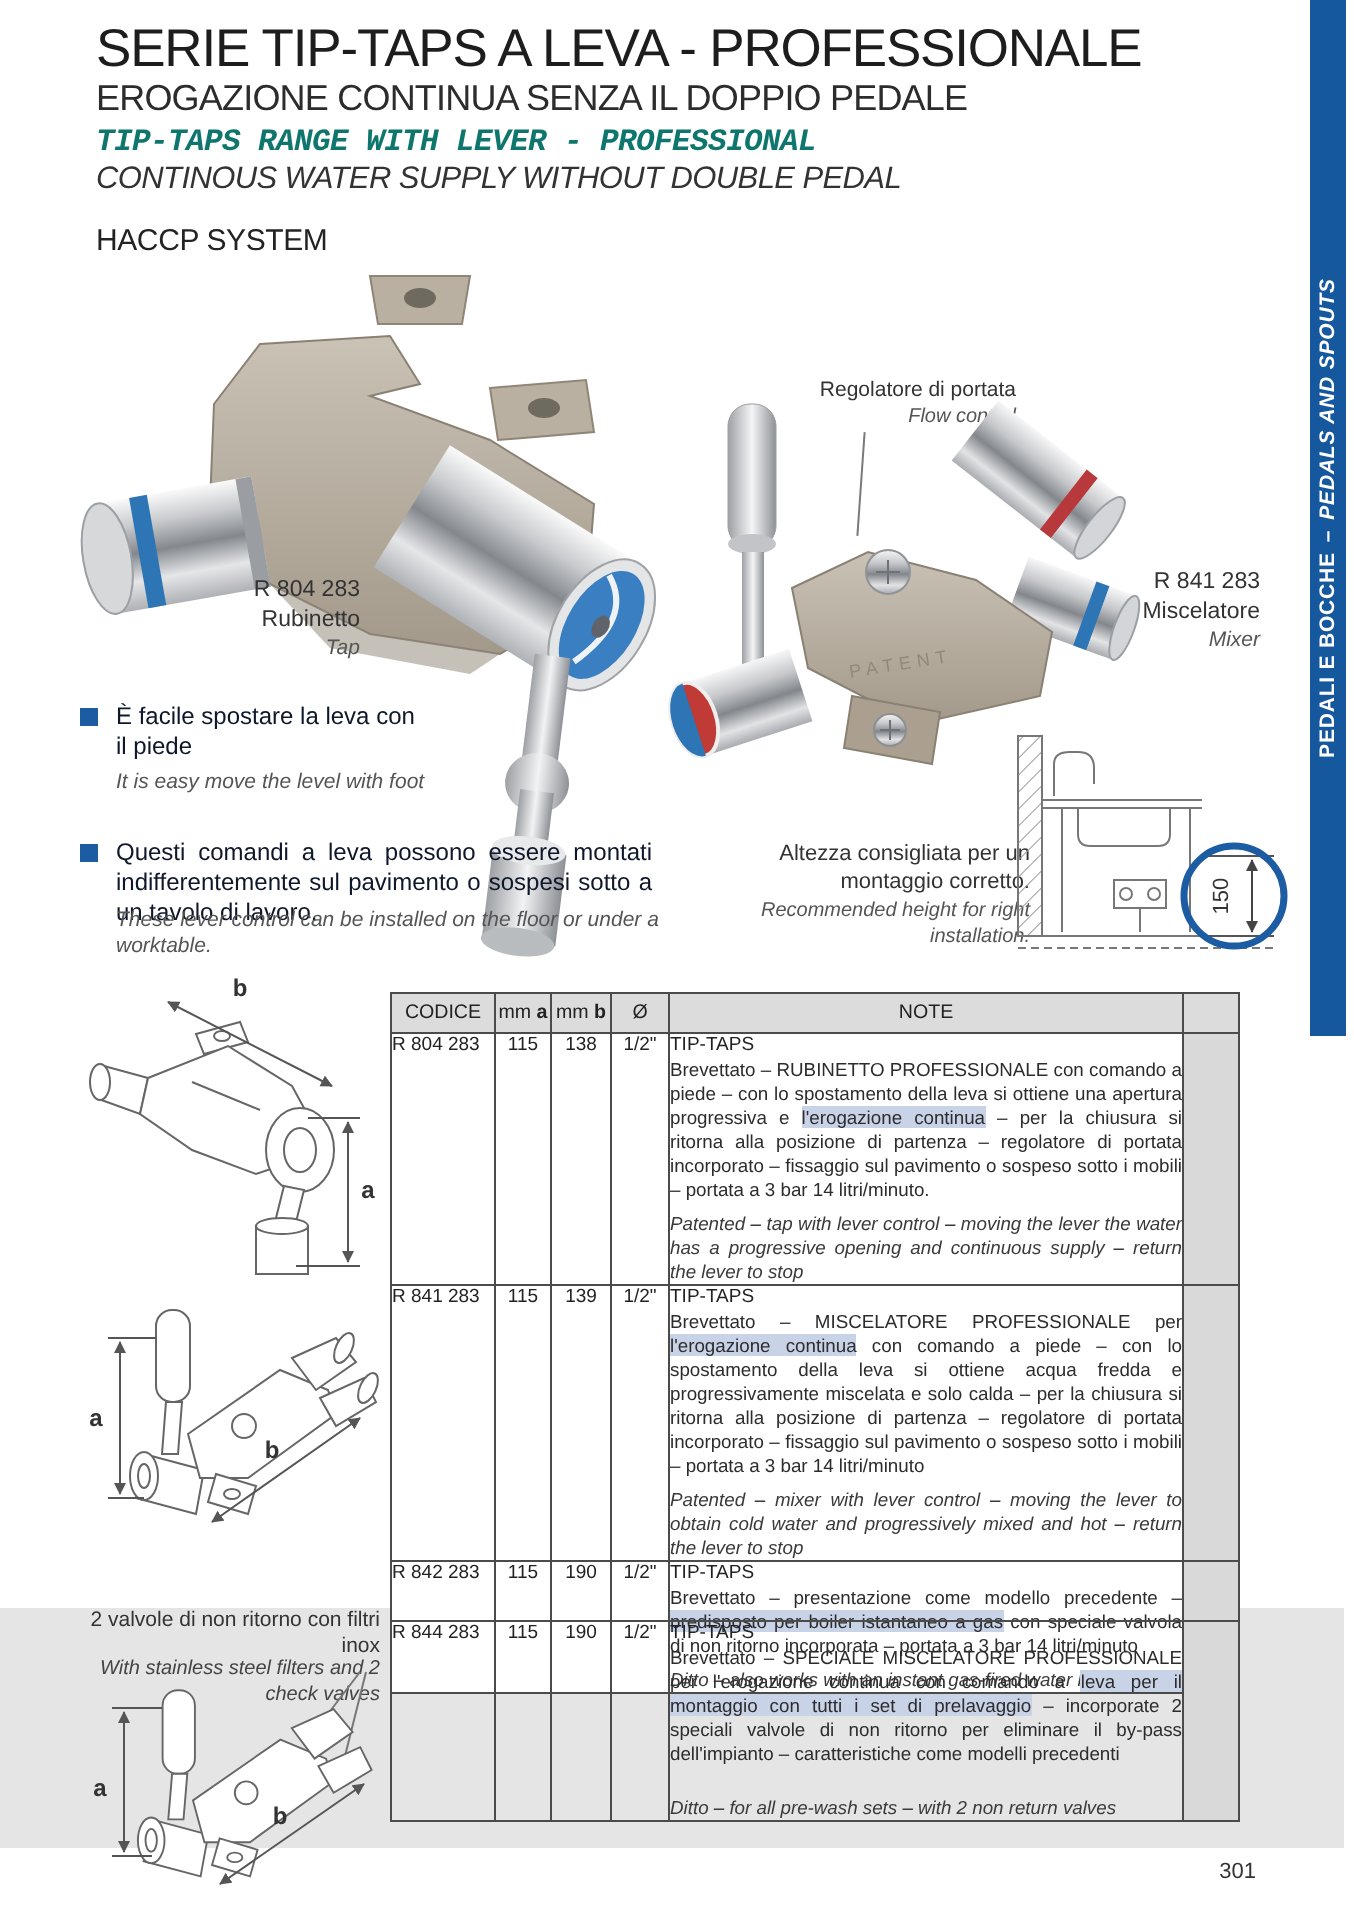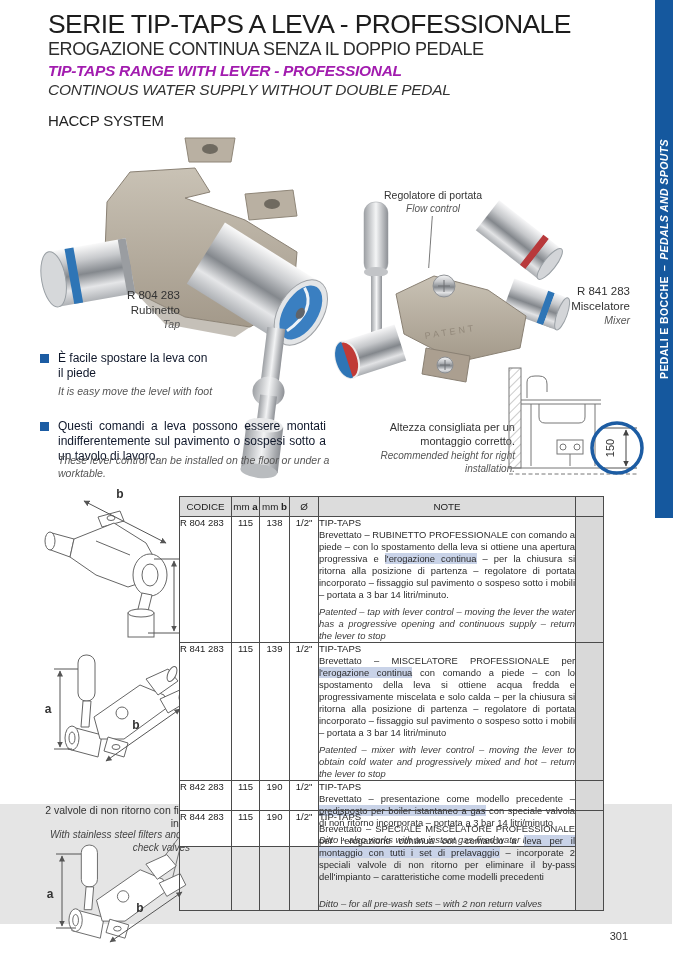--- a/index.html
+++ b/index.html
@@ -2,36 +2,36 @@
 <html><head>
 <meta charset="utf-8">
 <style>
   html,body{margin:0;padding:0;background:#fff;}
   .page{position:relative;width:677px;height:958px;background:#fff;overflow:hidden;
         font-family:"Liberation Sans", sans-serif;color:#222;}
   .abs{position:absolute;}
   
   .title{left:48px;top:9px;font-size:26.5px;letter-spacing:-0.6px;color:#1d1d1d;white-space:nowrap;}
   .subtitle{left:48px;top:39px;font-size:18px;letter-spacing:-0.4px;color:#2c2c2c;white-space:nowrap;}
-  .title-en{left:48px;top:62px;font-size:15.5px;font-style:italic;font-weight:bold;letter-spacing:-0.3px;color:#a21caf;white-space:nowrap;}
+  .title-en{left:48px;top:62px;font-size:15.5px;font-style:italic;font-weight:bold;letter-spacing:-0.3px;color:#0f766e;white-space:nowrap;font-family:Liberation Mono, monospace;}
   .subtitle-en{left:48px;top:81px;font-size:15.5px;font-style:italic;letter-spacing:-0.3px;color:#333;white-space:nowrap;}
   .haccp{left:48px;top:112px;font-size:15px;letter-spacing:-0.2px;color:#232323;}
   
   .side-tab{left:655px;top:0;width:18px;height:518px;background:#15589e;}
   .side-tab-text{position:absolute;left:-251px;top:250px;width:520px;height:18px;
      transform:rotate(-90deg);display:flex;align-items:center;justify-content:center;
      color:#fff;font-size:10.5px;font-weight:bold;letter-spacing:0.4px;white-space:nowrap;}
   .side-tab-text .sep{margin:0 5px;}
   .side-tab-text .en{font-style:italic;}
   
   .lbl{font-size:11.5px;line-height:14.5px;color:#333;}
   .lbl .en{font-size:10.5px;font-style:italic;color:#555;}
   .tap-label{left:88px;top:288px;width:92px;text-align:right;}
   .mixer-label{left:558px;top:284px;width:72px;text-align:right;}
-  .flow-label{left:358px;top:188px;width:150px;text-align:center;font-size:10.5px;line-height:14px;color:#333;}
+  .flow-label{left:358px;top:188px;width:150px;text-align:right;font-size:10.5px;line-height:14px;color:#333;}
   .flow-label .en{font-style:italic;color:#555;font-size:10px;}
   .pointer-line{left:430px;top:216px;width:1px;height:52px;background:#7a7a7a;transform:rotate(4deg);}
   
   .bullet-sq{width:9px;height:9px;background:#1c5ca3;}
   .bullet-it{font-size:12px;line-height:15px;color:#0f172a;}
   .bullet-en{font-size:10.5px;line-height:13px;font-style:italic;color:#555;}
   .b1-sq{left:40px;top:354px;}
   .b1-it{left:58px;top:351px;width:152px;}
   .b1-en{left:58px;top:385px;width:220px;}
   .b2-sq{left:40px;top:422px;}
@@ -41,21 +41,21 @@
   .height-note{left:375px;top:420px;width:140px;text-align:right;}
   .height-note .it{font-size:11px;line-height:14px;color:#333;}
   .height-note .en{font-size:10px;line-height:12.5px;font-style:italic;color:#555;margin-top:2px;}
   
   .filters-note{left:28px;top:804px;width:162px;text-align:right;}
   .filters-note .it{font-size:10.5px;line-height:12.5px;color:#333;}
   .filters-note .en{font-size:10px;line-height:12.5px;font-style:italic;color:#444;}
   
   .band{left:0;top:804px;width:672px;height:120px;background:#e5e5e5;}
   
-  .tbl-wrap{left:179px;}
+  .tbl-wrap{left:195px;}
   table.cat{border-collapse:collapse;table-layout:fixed;width:424px;background:#fff;}
   table.cat.on-band{background:transparent;}
   table.cat td,table.cat th{border:1px solid #4b4b4b;vertical-align:top;padding:0;}
   table.cat th{background:#dcdcdc;font-weight:normal;font-size:9.8px;text-align:center;padding:4px 0;}
   td.c-code{font-size:9.5px;padding:5px 0 0 5px;}
   td.c-num{font-size:9.5px;text-align:center;padding-top:5px;}
   td.c-note{padding:4px 7px 3px 6px;}
   td.gcol{background:#d9d9d9;}
   .note-heading{font-size:9.5px;color:#222;margin-bottom:1px;}
   .note-it{font-size:9.4px;line-height:12px;color:#2c2c2c;text-align:justify;}

